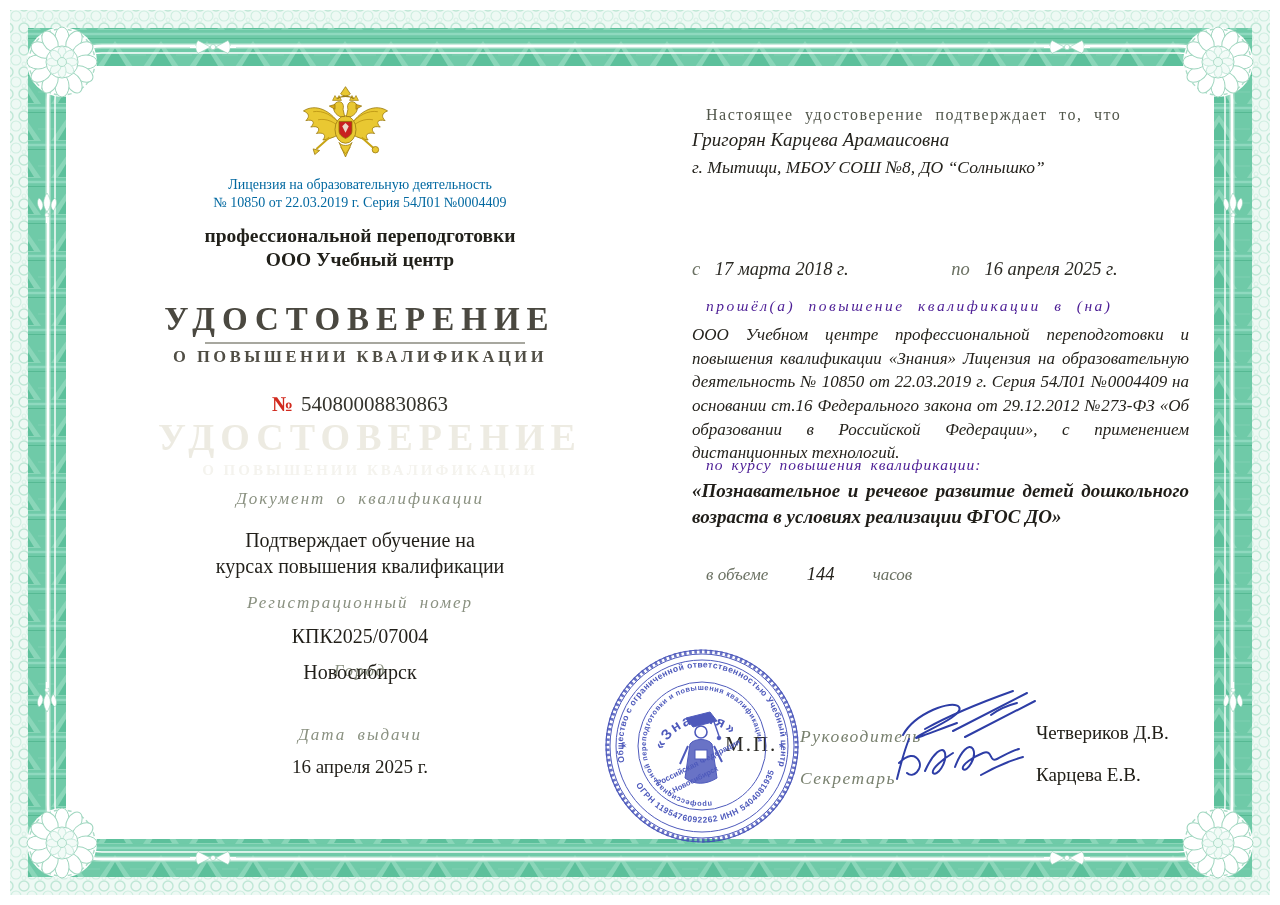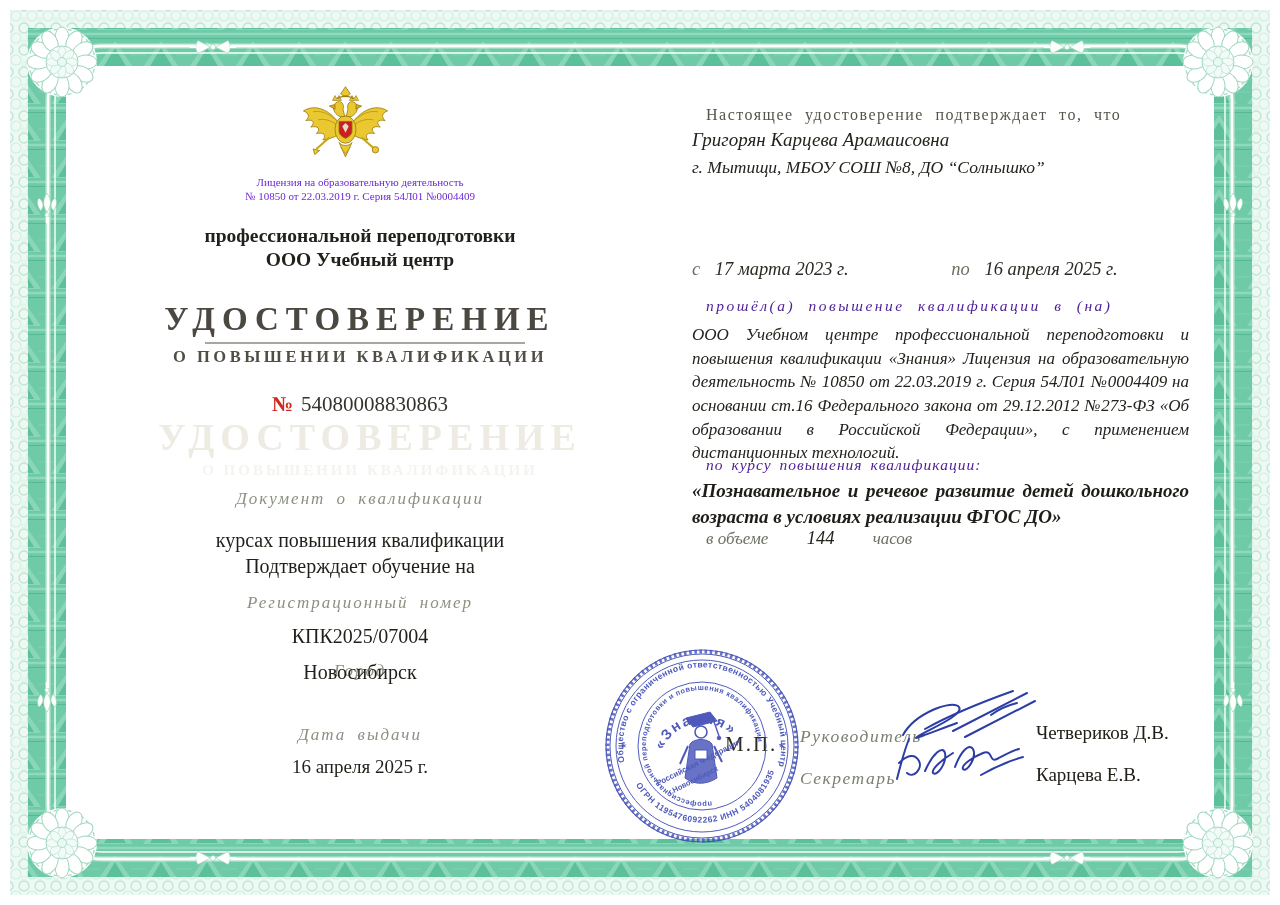--- a/index.html
+++ b/index.html
@@ -2,41 +2,41 @@
 <html><head>
 <meta charset="utf-8">
 <style>
   html,body{margin:0;padding:0;background:#ffffff;}
   .cert{position:relative;width:1280px;height:905px;background:#ffffff;overflow:hidden;
         font-family:"Liberation Serif","DejaVu Serif",serif;color:#2b2a24;}
   .abs{position:absolute;}
   .lc{left:80px;width:560px;text-align:center;}
   .rc{left:692px;width:497px;}
 
-  .license{font-size:11px;color:#6d28d9;line-height:1.25;}
+  .license{font-size:14px;color:#0369a1;line-height:1.25;}
   .orgname{font-size:19.5px;font-weight:bold;color:#21201a;line-height:1.22;}
   .bigtitle{font-size:33px;font-weight:bold;letter-spacing:7px;color:#4a4840;}
   .titlerule{height:2px;background:#8a897f;opacity:.75;}
   .subtitle{font-size:16.5px;font-weight:bold;letter-spacing:3.5px;color:#504e45;}
   .docnum{font-size:21px;color:#34332c;}
   .docnum .nsign{color:#d12a1e;font-weight:bold;margin-right:8px;}
   .scriptlabel{font-style:italic;color:#8a9181;font-size:17px;letter-spacing:2px;word-spacing:5px;}
   .value{font-size:20px;color:#211f19;}
   .watermark{color:rgba(197,188,160,0.30);font-weight:bold;letter-spacing:6px;text-align:center;}
 
   .rheading{font-size:16px;color:#51564b;letter-spacing:1.5px;word-spacing:6px;}
   .ital{font-style:italic;color:#24221c;}
   .name{font-size:19px;}
   .orgline{font-size:17.5px;}
   .daterow{font-size:18.5px;font-style:italic;}
   .daterow .lbl{color:#6b7163;margin-right:10px;}
   .graycursive{font-style:italic;color:#4c1d95;font-size:15.5px;letter-spacing:2.5px;word-spacing:7px;}
   .bodytext{font-style:italic;font-size:17px;line-height:1.39;text-align:justify;color:#24221c;}
   .course{font-style:italic;font-weight:bold;font-size:19px;line-height:1.38;text-align:justify;color:#1f1d18;}
-  .volrow{font-size:17px;font-style:italic;}
+  .volrow{font-size:17px;font-style:italic;margin-top:36px;}
   .volrow .vl{color:#6b7163;}
   .volrow .vh{color:#24221c;font-size:18.5px;margin:0 34px;}
   .signlabel{font-style:italic;color:#79816f;font-size:17.5px;letter-spacing:1.5px;}
   .signname{font-size:19px;color:#222019;}
   .mp{font-size:21px;color:#2c2b25;letter-spacing:2px;}
 </style>
 </head>
 <body>
 
 <div class="cert">
@@ -183,40 +183,40 @@
   <div class="abs titlerule" style="left:205px;top:342px;width:320px;"></div>
   <div class="abs lc subtitle" style="top:347px;">О ПОВЫШЕНИИ КВАЛИФИКАЦИИ</div>
 
   <div class="abs lc docnum" style="top:392px;">
     <span class="nsign">№</span><span>54080008830863</span>
   </div>
 
   <div class="abs lc scriptlabel" style="top:489px;">Документ о квалификации</div>
 
   <div class="abs lc value" style="top:527px;line-height:1.3;">
+    <div>Подтверждает обучение на</div>
     <div>курсах повышения квалификации</div>
-    <div>Подтверждает обучение на</div>
   </div>
 
   <div class="abs lc scriptlabel" style="top:593px;">Регистрационный номер</div>
   <div class="abs lc value" style="top:625px;">КПК2025/07004</div>
 
   <div class="abs lc scriptlabel" style="top:661px;">Город</div>
   <div class="abs lc value" style="top:661px;text-align:center;">Новосибирск</div>
 
   <div class="abs lc scriptlabel" style="top:725px;">Дата выдачи</div>
   <div class="abs lc value" style="top:756px;font-size:19px;">16 апреля 2025 г.</div>
 
   <div class="abs rc rheading" style="top:106px;padding-left:14px;">Настоящее  удостоверение  подтверждает то, что</div>
   <div class="abs rc ital name" style="top:129px;">Григорян Карцева Арамаисовна</div>
   <div class="abs rc ital orgline" style="top:157px;">г. Мытищи, МБОУ СОШ №8, ДО “Солнышко”</div>
 
   <div class="abs rc daterow" style="top:259px;">
     <span class="lbl">с</span>
-    <span>17 марта 2023 г.</span>
+    <span>17 марта 2018 г.</span>
     <span class="lbl" style="margin-left:98px;">по</span>
     <span>16 апреля 2025 г.</span>
   </div>
 
   <div class="abs rc graycursive" style="top:297px;padding-left:14px;">прошёл(а)  повышение  квалификации  в  (на)</div>
 
   <div class="abs rc bodytext" style="top:323px;">ООО Учебном центре профессиональной переподготовки и повышения квалификации «Знания» Лицензия на образовательную деятельность № 10850  от 22.03.2019 г. Серия 54Л01 №0004409 на основании ст.16 Федерального закона от 29.12.2012 №273-ФЗ «Об образовании в Российской Федерации», с применением дистанционных технологий.</div>
 
   <div class="abs rc graycursive" style="top:456px;padding-left:14px;letter-spacing:1px;word-spacing:3px;">по курсу повышения квалификации:</div>
   <div class="abs rc course" style="top:478px;">«Познавательное и речевое развитие детей дошкольного возраста в условиях реализации ФГОС ДО»</div>

